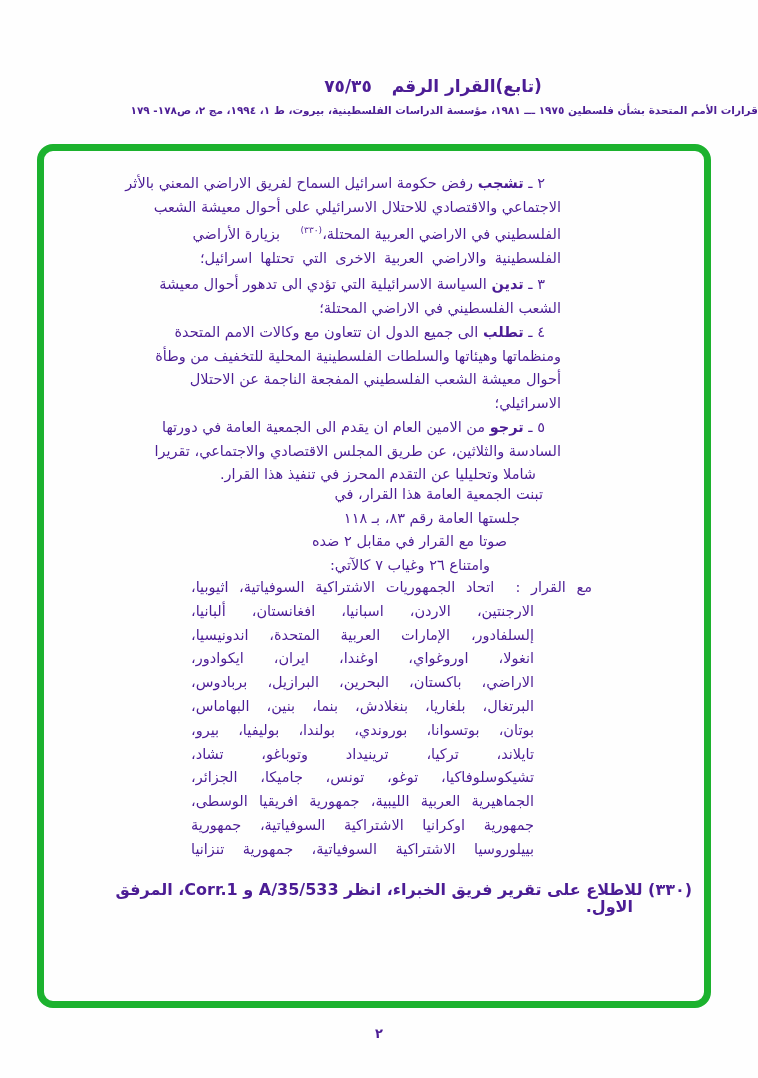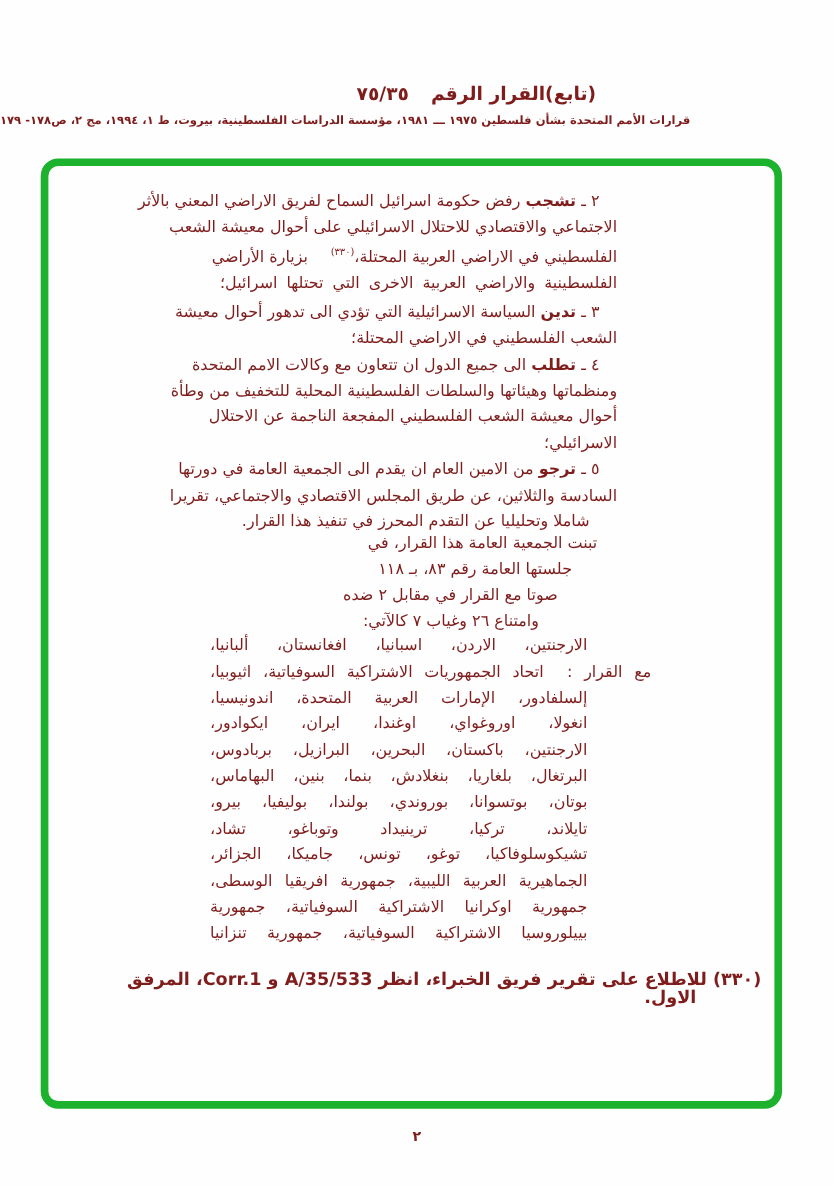--- a/index.html
+++ b/index.html
@@ -1,29 +1,29 @@
 <!DOCTYPE html>
 <html lang="ar"><head>
 <meta charset="utf-8">
 <style>
   html,body { margin:0; padding:0; background:#ffffff; }
   .page {
     position:relative; width:758px; height:1078px; background:#fefefe;
-    font-family:"DejaVu Sans", sans-serif; color:#7f1d1d; overflow:hidden;
+    font-family:"DejaVu Sans", sans-serif; color:#4c1d95; overflow:hidden;
     direction:rtl;
   }
   
   .doc-title {
     position:absolute; top:76px; left:108px; right:0;
     text-align:center; font-size:17px; font-weight:bold; white-space:nowrap;
   }
   .doc-title .num { margin-right:14px; }
   .doc-citation {
     position:absolute; top:104px; left:0; right:0;
-    text-align:left; font-size:10.5px; font-weight:bold; white-space:nowrap;
+    text-align:right; font-size:10.5px; font-weight:bold; white-space:nowrap;
   }
   
   .frame {
     position:absolute; top:144px; left:37px; width:660px; height:850px;
     border:7px solid #1cb22e; border-radius:16px; background:transparent;
   }
   
   .blk { position:absolute; font-size:14.5px; line-height:23.6px; }
   .col  { left:200px; width:361px; }
   .jline { white-space:nowrap; text-align:justify; text-align-last:justify; }
@@ -112,27 +112,27 @@
   </div>
 
   <div class="blk col blk-adoption">
     <div class="rline pr18">تبنت الجمعية العامة هذا القرار، في</div>
     <div class="rline pr41">جلستها العامة رقم ٨٣، بـ ١١٨</div>
     <div class="rline pr54">صوتا مع القرار في مقابل ٢ ضده</div>
     <div class="rline pr71">وامتناع ٢٦ وغياب ٧ كالآتي:</div>
   </div>
 
   <div class="blk blk-vote">
-    <div class="jline vote-cont">الارجنتين، الاردن، اسبانيا، افغانستان، ألبانيا،</div>
     <div class="jline">
       <span class="vote-label">مع القرار :  </span><span>اتحاد الجمهوريات الاشتراكية السوفياتية، اثيوبيا،</span>
     </div>
+    <div class="jline vote-cont">الارجنتين، الاردن، اسبانيا، افغانستان، ألبانيا،</div>
     <div class="jline vote-cont">إلسلفادور، الإمارات العربية المتحدة، اندونيسيا،</div>
     <div class="jline vote-cont">انغولا، اوروغواي، اوغندا، ايران، ايكوادور،</div>
-    <div class="jline vote-cont">الارجنتين، باكستان، البحرين، البرازيل، بربادوس،</div>
+    <div class="jline vote-cont">الاراضي، باكستان، البحرين، البرازيل، بربادوس،</div>
     <div class="jline vote-cont">البرتغال، بلغاريا، بنغلادش، بنما، بنين، البهاماس،</div>
     <div class="jline vote-cont">بوتان، بوتسوانا، بوروندي، بولندا، بوليفيا، بيرو،</div>
     <div class="jline vote-cont">تايلاند، تركيا، ترينيداد وتوباغو، تشاد،</div>
     <div class="jline vote-cont">تشيكوسلوفاكيا، توغو، تونس، جاميكا، الجزائر،</div>
     <div class="jline vote-cont">الجماهيرية العربية الليبية، جمهورية افريقيا الوسطى،</div>
     <div class="jline vote-cont">جمهورية اوكرانيا الاشتراكية السوفياتية، جمهورية</div>
     <div class="jline vote-cont">بييلوروسيا الاشتراكية السوفياتية، جمهورية تنزانيا</div>
   </div>
 
   <div class="footnote">

